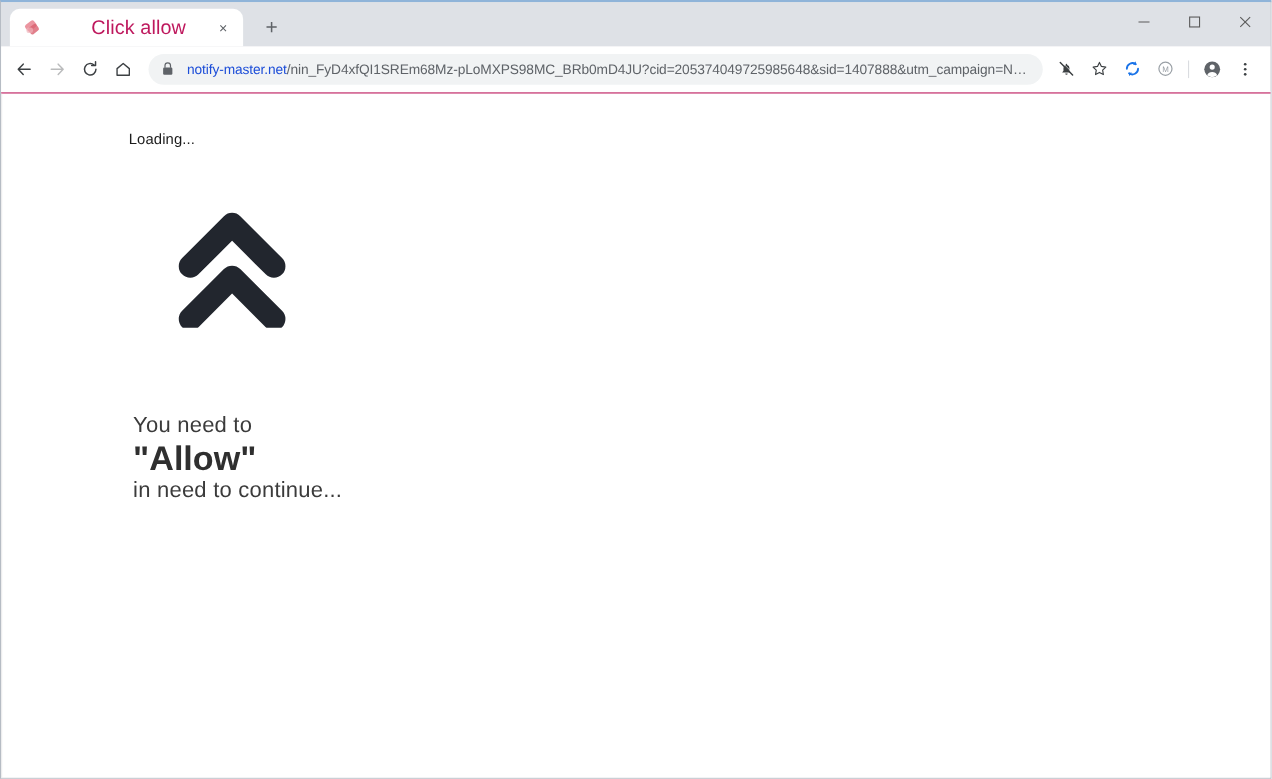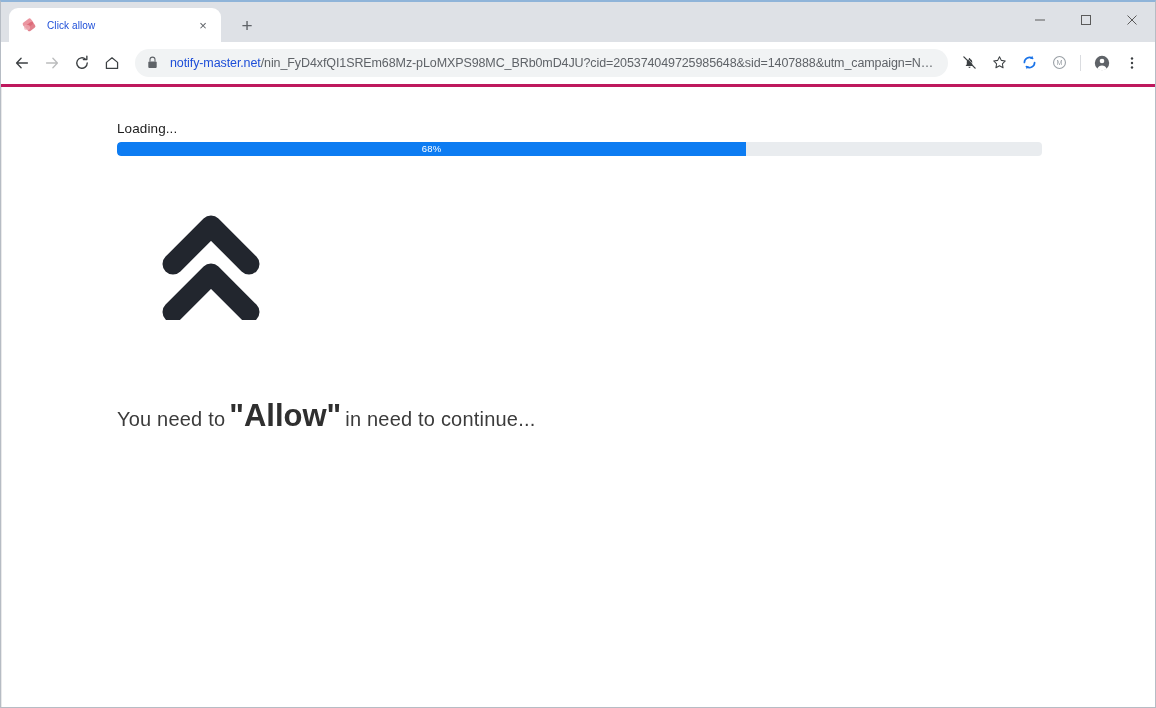--- a/index.html
+++ b/index.html
@@ -62,26 +62,27 @@
   }
   .tab-favicon .fav-c {
     position:absolute; left:3px; top:8px;
     width:6px; height:5px;
     background:#f0b4bb;
     border-radius:2px;
     opacity:.7;
   }
   .tab-title {
     flex:1 1 auto;
-    font-size:10px;
-    color:#1d4ed8;
+    font-size:18px;
+    color:#be185d;
     white-space:nowrap;
     overflow:hidden;
     text-overflow:ellipsis;
     letter-spacing:.1px;
+    margin-left:36px;
   }
   .tab-close {
     flex:0 0 20px; height:20px;
     display:flex; align-items:center; justify-content:center;
     color:#5f6368; font-size:13px;
     border-radius:50%;
     cursor:pointer;
     margin-left:6px;
   }
   .new-tab {
@@ -153,21 +154,21 @@
     background:#dadce0;
     margin:0 6px;
   }
 
   
   .viewport {
     flex:1 1 auto;
     background:#ffffff;
     position:relative;
     overflow:hidden;
-    border-top:3px solid #be185d;
+    border-top:1px solid #be185d;
   }
   .edge-artifact {
     position:absolute; left:0; top:0;
     width:1px; height:100%;
     background:#e9e9ea;
   }
 
   .page {
     position:absolute;
     left:116px; top:34px;
@@ -209,20 +210,21 @@
     position:relative;
   }
   .arrows svg { display:block; }
 
   .allow-line {
     margin-top:78px;
     display:flex;
     align-items:baseline;
     color:#343434;
     letter-spacing:.2px;
+    flex-direction:column;
   }
   .allow-line .small {
     font-size:20px;
     color:#3b3b3b;
     font-weight:400;
   }
   .allow-line .big {
     font-size:31px;
     font-weight:600;
     color:#2f2f2f;
@@ -356,25 +358,20 @@
     </div>
   </div>
 
   <div class="viewport">
     <div class="edge-artifact"></div>
 
     <div class="page">
 
       <div class="loading-label">Loading...</div>
 
-      <div class="progress-track" style="background: rgb(233, 236, 239);">
-        <div class="progress-fill" style="width: 68%; background: rgb(13, 124, 242);">
-          <span class="progress-value">68%</span>
-        </div>
-      </div>
 
       <div class="arrows">
         <svg width="100" height="118" viewBox="0 0 100 118">
           <path d="M12 62 L50 24 L88 62" fill="none" stroke="#22262e" stroke-width="21" stroke-linecap="round" stroke-linejoin="round"></path>
           <path d="M12 110 L50 72 L88 110" fill="none" stroke="#22262e" stroke-width="21" stroke-linecap="round" stroke-linejoin="round"></path>
         </svg>
       </div>
 
       <div class="allow-line">
         <span class="small">You need to</span>

